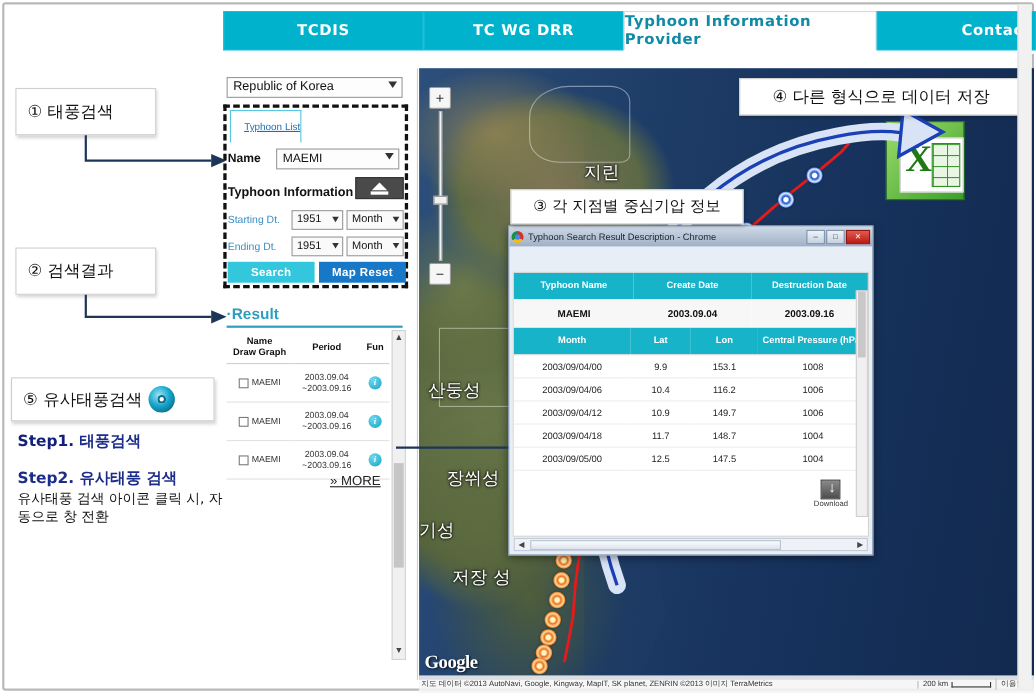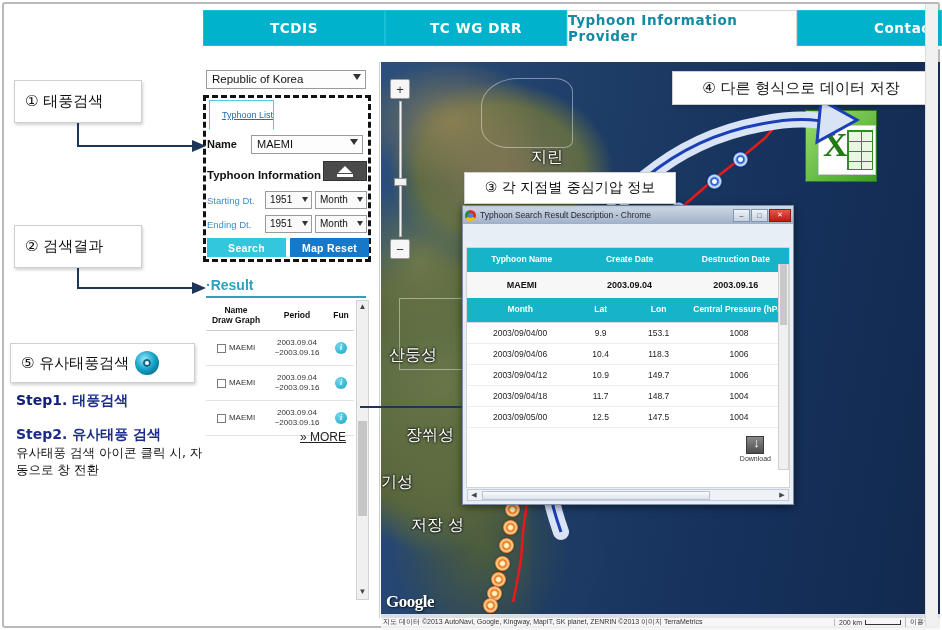--- a/index.html
+++ b/index.html
@@ -574,21 +574,21 @@
       <tbody>
         <tr class="pt-data">
           <td>2003/09/04/00</td>
           <td>9.9</td>
           <td>153.1</td>
           <td>1008</td>
         </tr>
         <tr class="pt-data">
           <td>2003/09/04/06</td>
           <td>10.4</td>
-          <td>118.3</td>
+          <td>116.2</td>
           <td>1006</td>
         </tr>
         <tr class="pt-data">
           <td>2003/09/04/12</td>
           <td>10.9</td>
           <td>149.7</td>
           <td>1006</td>
         </tr>
         <tr class="pt-data">
           <td>2003/09/04/18</td>

